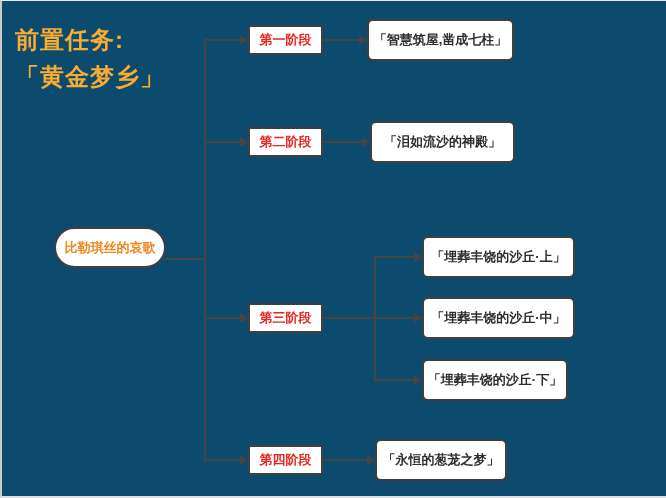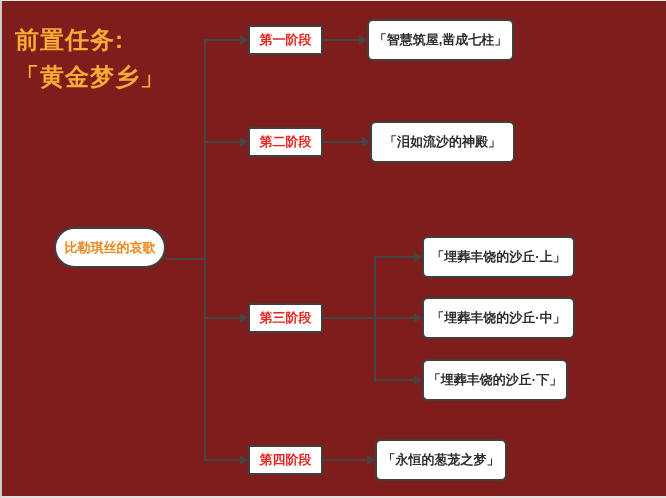--- a/index.html
+++ b/index.html
@@ -1,20 +1,20 @@
 <!DOCTYPE html>
 <html style="--title-orange: #F8AC33; --root-orange: #F08519; --stage-red: #E8251F; --line-color: #454545;"><head>
 <meta charset="utf-8">
 <style>
   html,body{margin:0;padding:0;background:#ffffff;}
   *{box-sizing:border-box;}
   .canvas{
     position:relative;
     width:666px;height:498px;
-    background:#7f1d1d;
+    background:#0c4a6e;
     border-left:2px solid #cccccc;
     border-top:1px solid #e9e9e9;
     border-bottom:2px solid #dedede;
     overflow:hidden;
     font-family:"Liberation Sans","DejaVu Sans",sans-serif;
   }
   .title{
     position:absolute;left:13px;top:20px;
     font-size:24px;font-weight:bold;
     color:var(--title-orange,#F8AC33);

